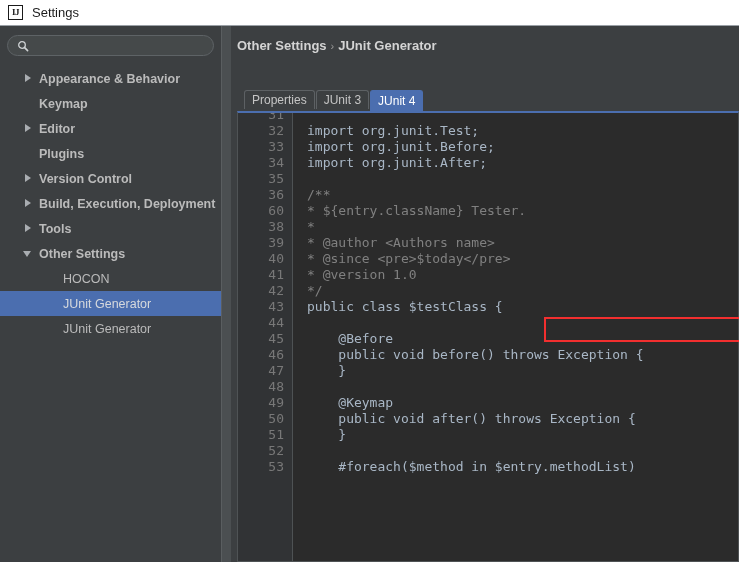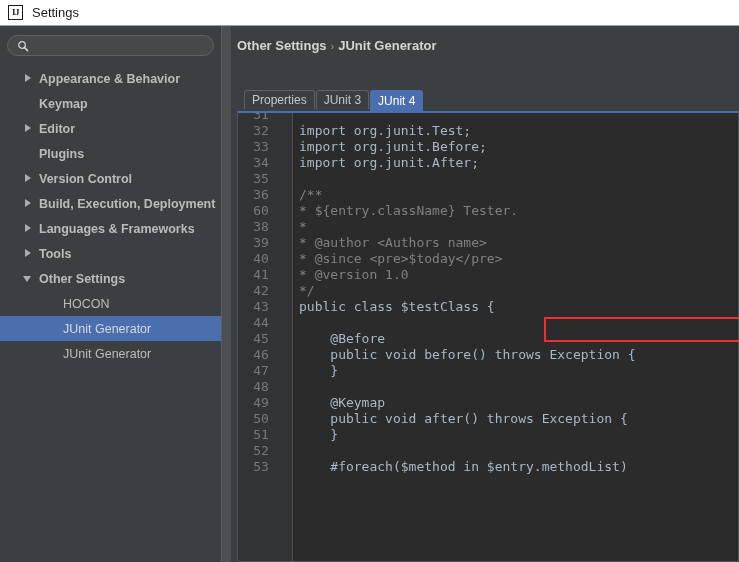--- a/index.html
+++ b/index.html
@@ -237,28 +237,28 @@
     width: 100%;
   }
   .ln, .cl {
     height: 16px;
     line-height: 16px;
     font-family: "DejaVu Sans Mono", monospace;
     font-size: 13px;
     white-space: pre;
   }
   .ln {
-    text-align: center;
+    text-align: right;
     padding-right: 8px;
     color: #787878;
     box-sizing: border-box;
   }
   .cl {
     color: #a9b7c6;
-    padding-left: 5px;
+    padding-left: 13px;
     position: relative;
   }
   .cl.comment { color: #808080; }
 
   
   .redbox {
     position: absolute;
     left: 313px;
     top: 291px;
     width: 265px;
@@ -311,24 +311,20 @@
           <span class="tw "></span>
           <span class="lbl">Plugins</span>
         </div>
         <div class="tree-row depth1">
           <span class="tw collapsed"></span>
           <span class="lbl">Version Control</span>
         </div>
         <div class="tree-row depth1">
           <span class="tw collapsed"></span>
           <span class="lbl">Build, Execution, Deployment</span>
-        </div>
-        <div class="tree-row depth1">
-          <span class="tw collapsed"></span>
-          <span class="lbl">Languages &amp; Frameworks</span>
         </div>
         <div class="tree-row depth1">
           <span class="tw collapsed"></span>
           <span class="lbl">Tools</span>
         </div>
         <div class="tree-row depth1">
           <span class="tw expanded"></span>
           <span class="lbl">Other Settings</span>
         </div>
         <div class="tree-row depth2">

